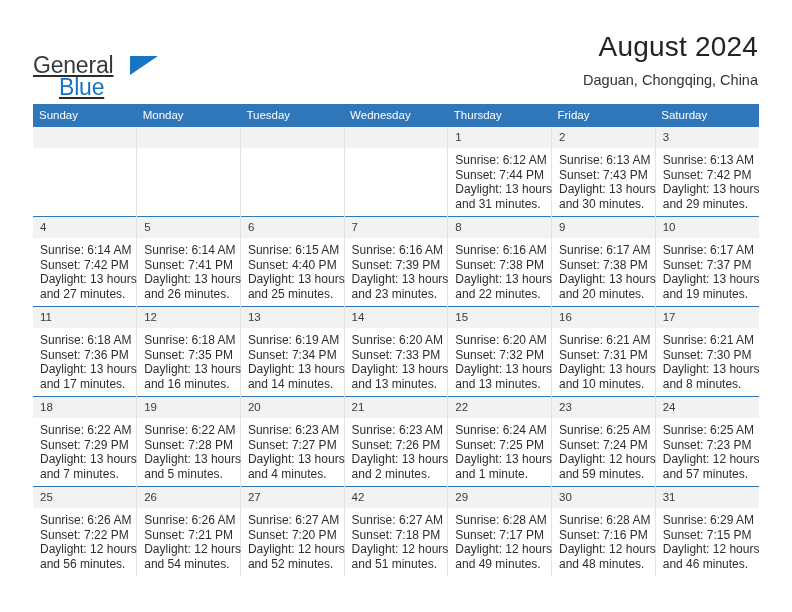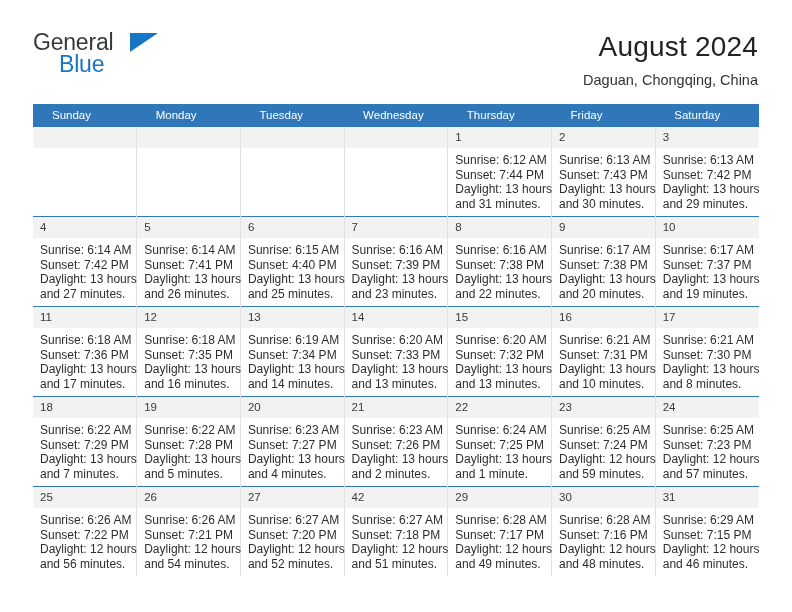--- a/index.html
+++ b/index.html
@@ -20,23 +20,24 @@
   .page-header {
     position: absolute;
     left: 0;
     top: 0;
     width: 792px;
     height: 100px;
   }
   .brand {
     position: absolute;
     left: 33px;
-    top: 29px;
+    top: 52px;
     width: 240px;
     height: 50px;
+    text-decoration: underline;
   }
   .brand-general {
     font-size: 23px;
     color: #36393b;
     letter-spacing: -0.2px;
     line-height: 26px;
     display: block;
     font-family: "Liberation Sans", sans-serif;
   }
   .brand-blue {
@@ -89,21 +90,21 @@
     table-layout: fixed;
   }
   .calendar col { width: 103.71px; }
 
   thead th {
     background: #3077b9;
     color: #ffffff;
     font-size: 11.5px;
     font-weight: normal;
     text-align: left;
-    padding: 5px 0 6px 19px;
+    padding: 5px 0 6px 6px;
     height: 11px;
     border: none;
   }
 
   tbody td {
     vertical-align: top;
     padding: 0;
     border-right: 1px solid #e2e2e2;
     border-top: 1px solid #3077b9;
     background: #ffffff;

